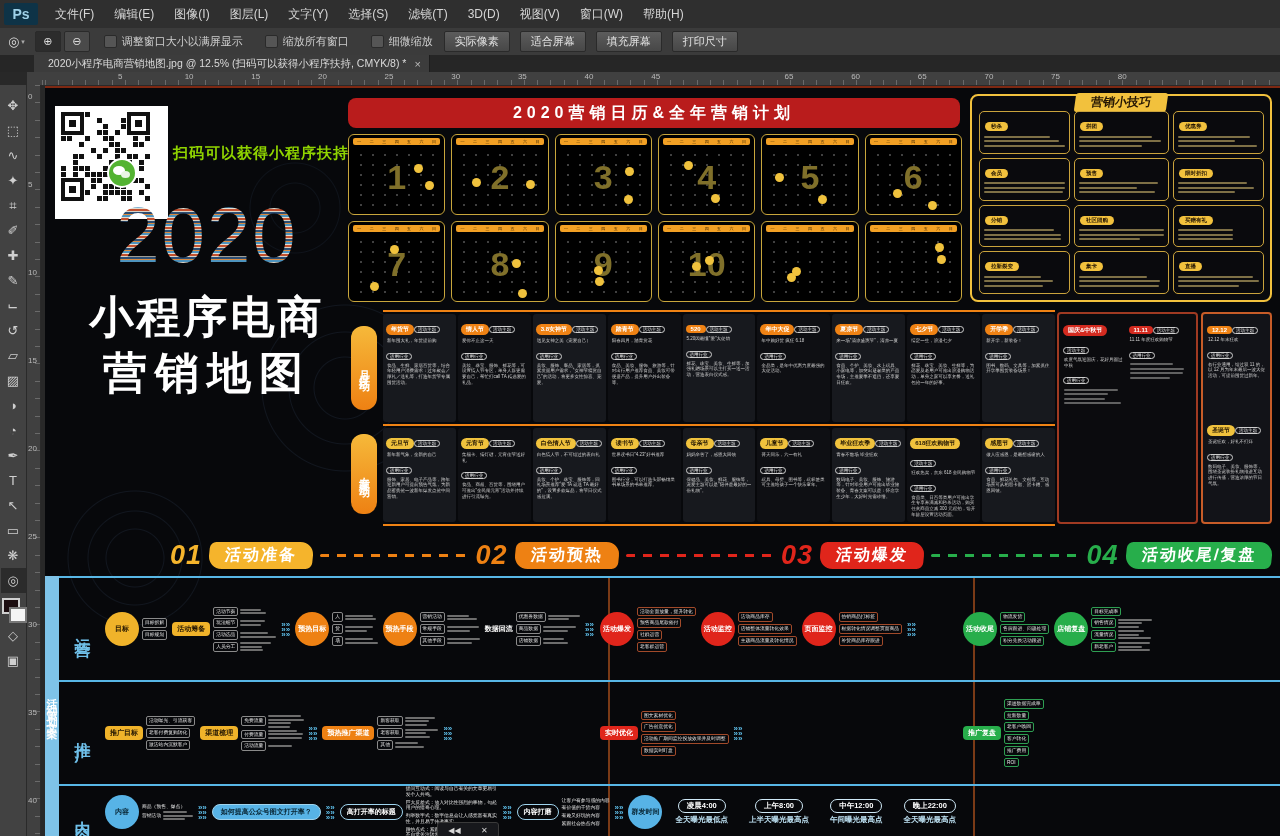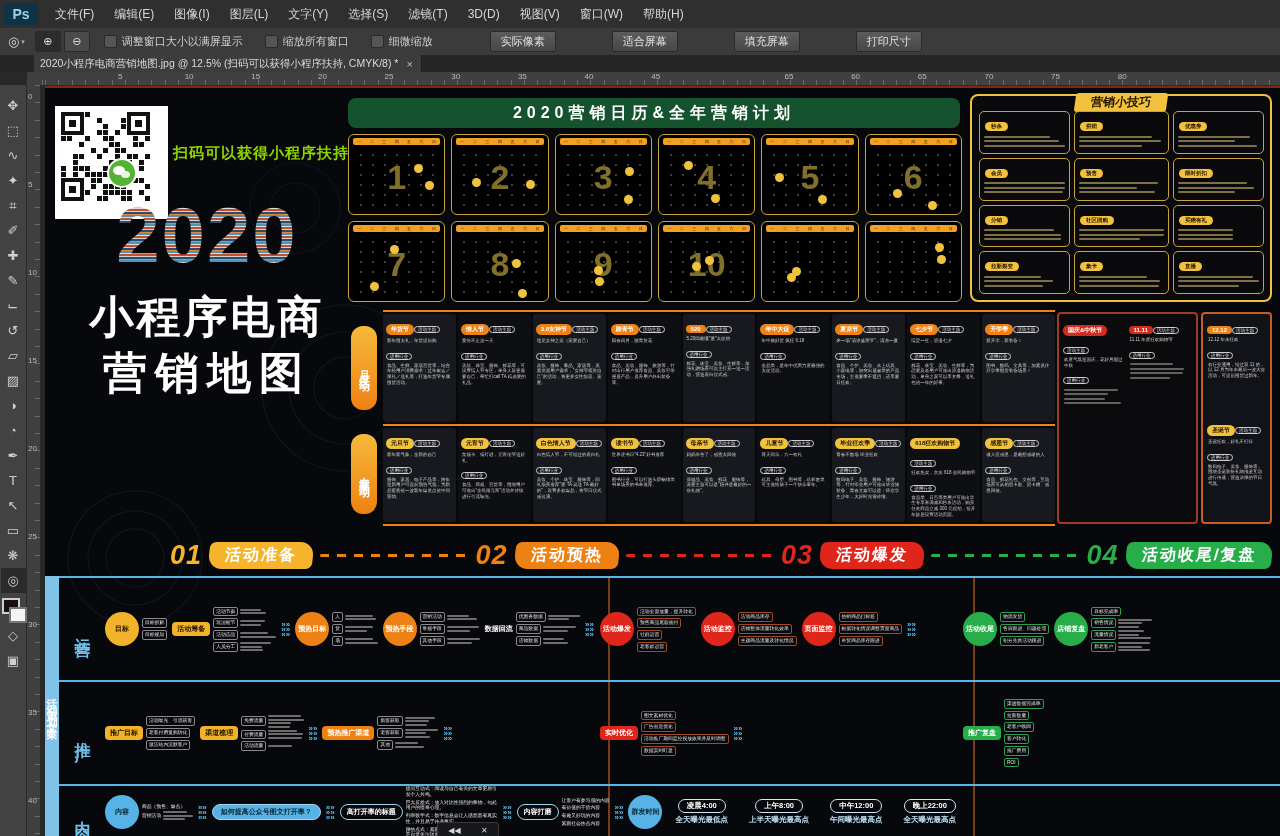--- a/index.html
+++ b/index.html
@@ -8,23 +8,23 @@
   #menubar{position:absolute;left:0;top:0;width:1280px;height:28px;background:#2f2f2f;display:flex;align-items:center;gap:2px;border-bottom:1px solid #1f1f1f;}
   .ps-logo{width:34px;height:22px;margin:0 6px 0 4px;background:#0e3347;color:#9fd1e8;font-weight:bold;font-size:14px;display:flex;align-items:center;justify-content:center;border-radius:2px;}
   .menu-item{color:#d6d6d6;font-size:12px;padding:4px 9px;cursor:default;}
   #optionsbar{position:absolute;left:0;top:28px;width:1280px;height:27px;background:#3b3b3b;border-bottom:1px solid #242424;display:flex;align-items:center;font-size:11px;color:#cfcfcf;}
   .tool-thumb{display:flex;align-items:center;gap:2px;margin:0 10px 0 8px;color:#ddd;font-size:13px;}
   .caret{font-size:7px;color:#aaa;}
   .zbtn{width:24px;height:19px;background:#4a4a4a;border:1px solid #2a2a2a;border-radius:2px;display:flex;align-items:center;justify-content:center;font-size:11px;color:#ddd;margin-right:3px;}
   .zbtn.active{background:#2c2c2c;}
   .cb-group{display:flex;align-items:center;gap:5px;margin:0 11px;}
   .cb{width:11px;height:11px;background:#555;border:1px solid #2a2a2a;border-radius:2px;}
-  .obtn{background:linear-gradient(#5c5c5c,#474747);border:1px solid #2a2a2a;border-radius:2px;color:#e3e3e3;padding:2px 10px;margin-right:10px;font-size:11px;margin-left:46px;}
+  .obtn{background:linear-gradient(#5c5c5c,#474747);border:1px solid #2a2a2a;border-radius:2px;color:#e3e3e3;padding:2px 10px;margin-right:10px;font-size:11px;}
   #tabbar{position:absolute;left:0;top:55px;width:1280px;height:17px;background:#262626;display:flex;align-items:flex-end;}
-  .tab{background:#3c3c3c;color:#d9d9d9;font-size:10.5px;height:17px;display:flex;align-items:center;gap:8px;padding:0 8px 0 6px;margin-left:34px;border-right:1px solid #1d1d1d;}
+  .tab{background:#3c3c3c;color:#d9d9d9;font-size:10.5px;height:17px;display:flex;align-items:center;gap:8px;padding:0 8px 0 14px;margin-left:34px;border-right:1px solid #1d1d1d;}
   .tab .close{color:#bbb;font-size:11px;}
   
   #hruler{position:absolute;left:40px;top:72px;width:1240px;height:13px;background:#404040;border-bottom:1px solid #2a2a2a;
      background-image:repeating-linear-gradient(90deg,#6a6a6a 0 1px,transparent 1px 13.3px);background-position:5px bottom;background-size:100% 5px;background-repeat:repeat-x;}
   .hnum{position:absolute;top:0;font-size:8px;color:#b9b9b9;}
   #corner{position:absolute;left:27px;top:72px;width:13px;height:13px;background:#404040;border-right:1px solid #2a2a2a;border-bottom:1px solid #2a2a2a;}
   #vruler{position:absolute;left:27px;top:85px;width:13px;height:751px;background:#404040;border-right:1px solid #2a2a2a;
      background-image:repeating-linear-gradient(180deg,#6a6a6a 0 1px,transparent 1px 17.4px);background-position:right 0;background-size:5px 100%;background-repeat:repeat-y;}
   .vnum{position:absolute;left:1px;font-size:8px;color:#b9b9b9;width:10px;line-height:8px;word-break:break-all;}
   
@@ -40,26 +40,26 @@
     background:
      radial-gradient(circle at 90px 470px, transparent 28px,#1b2330 29px,transparent 30px, transparent 46px,#1b2330 47px,transparent 48px, transparent 66px,#1b2330 67px,transparent 68px),
      radial-gradient(circle at 300px 300px, transparent 30px,#1b2330 31px,transparent 32px, transparent 55px,#1b2330 56px,transparent 57px, transparent 82px,#1b2330 83px,transparent 84px),
      radial-gradient(circle at 250px 120px, transparent 24px,#161d28 25px,transparent 26px, transparent 44px,#161d28 45px,transparent 46px);}
   #qr{position:absolute;left:10px;top:18px;width:101px;height:101px;background:#fff;padding:6px;}
   #qr .cell{position:absolute;background:#111;}
   #wechat-badge{position:absolute;left:62px;top:70px;width:26px;height:26px;border-radius:50%;background:#53b332;border:2px solid #fff;}
   #wechat-badge:before{content:"";position:absolute;left:4px;top:6px;width:12px;height:9px;border-radius:50%;background:#fff;}
   #wechat-badge:after{content:"";position:absolute;left:12px;top:11px;width:9px;height:7px;border-radius:50%;background:#e9f5e4;}
   #scan-text{position:absolute;left:128px;top:56px;color:#8fd400;font-size:15px;font-weight:bold;letter-spacing:1px;}
-  #year{position:absolute;left:22px;top:108px;width:280px;text-align:center;font-size:78px;font-weight:700;letter-spacing:2px;
+  #year{position:absolute;left:22px;top:108px;width:280px;text-align:center;font-size:78px;font-weight:400;letter-spacing:2px;
      background:repeating-linear-gradient(0deg,#c2502e 0 2px,#e2ddd2 2px 3px,#4e93bd 3px 5px,#d98a3f 5px 6px,#2c4d72 6px 8px,#d8d2c6 8px 9px);
      -webkit-background-clip:text;background-clip:text;color:transparent;line-height:1;}
   #title1{position:absolute;left:4px;top:200px;width:316px;text-align:center;color:#fff;font-size:44px;font-weight:800;letter-spacing:3px;}
   #title2{position:absolute;left:4px;top:256px;width:316px;text-align:center;color:#fff;font-size:44px;font-weight:800;letter-spacing:8px;}
-  #cal-banner{position:absolute;left:303px;top:10px;width:612px;height:30px;background:#14532d;border-radius:8px;display:flex;align-items:center;justify-content:center;color:#fff;font-weight:bold;font-size:16px;letter-spacing:5px;}
+  #cal-banner{position:absolute;left:303px;top:10px;width:612px;height:30px;background:#b91c1c;border-radius:8px;display:flex;align-items:center;justify-content:center;color:#fff;font-weight:bold;font-size:16px;letter-spacing:5px;}
   #cal-grid{position:absolute;left:303px;top:46px;width:614px;height:168px;display:grid;grid-template-columns:repeat(6,1fr);grid-template-rows:1fr 1fr;gap:6px;}
   .cal-card{background:#000;border:1px solid #c8a63c;border-radius:6px;position:relative;overflow:hidden;}
   .cal-head{height:7px;margin:3px 4px 0 4px;background:#f2a024;border-radius:2px;display:flex;justify-content:space-around;align-items:center;color:#3a2403;font-size:4px;line-height:4px;}
   .cal-body{position:absolute;left:4px;right:4px;top:13px;bottom:3px;
      background-image:radial-gradient(circle,#8a8a8a .6px,transparent .8px);background-size:12px 10px;background-position:2px 2px;}
   .cal-num{position:absolute;width:100%;top:12px;text-align:center;font-size:34px;font-weight:800;color:#80702a;line-height:60px;}
   .cal-dot{position:absolute;width:9px;height:9px;border-radius:50%;background:#f0c23d;}
   
   #tips{position:absolute;left:925px;top:6px;width:302px;height:208px;border:2px solid #f2c13d;border-radius:8px;background:#0a0a0d;box-sizing:border-box;}
   #tips-title{position:absolute;left:50%;top:-3px;transform:translateX(-50%) skewX(-8deg);background:#f2c13d;color:#231503;font-weight:bold;font-size:12px;padding:1px 16px;border-radius:3px;white-space:nowrap;}

